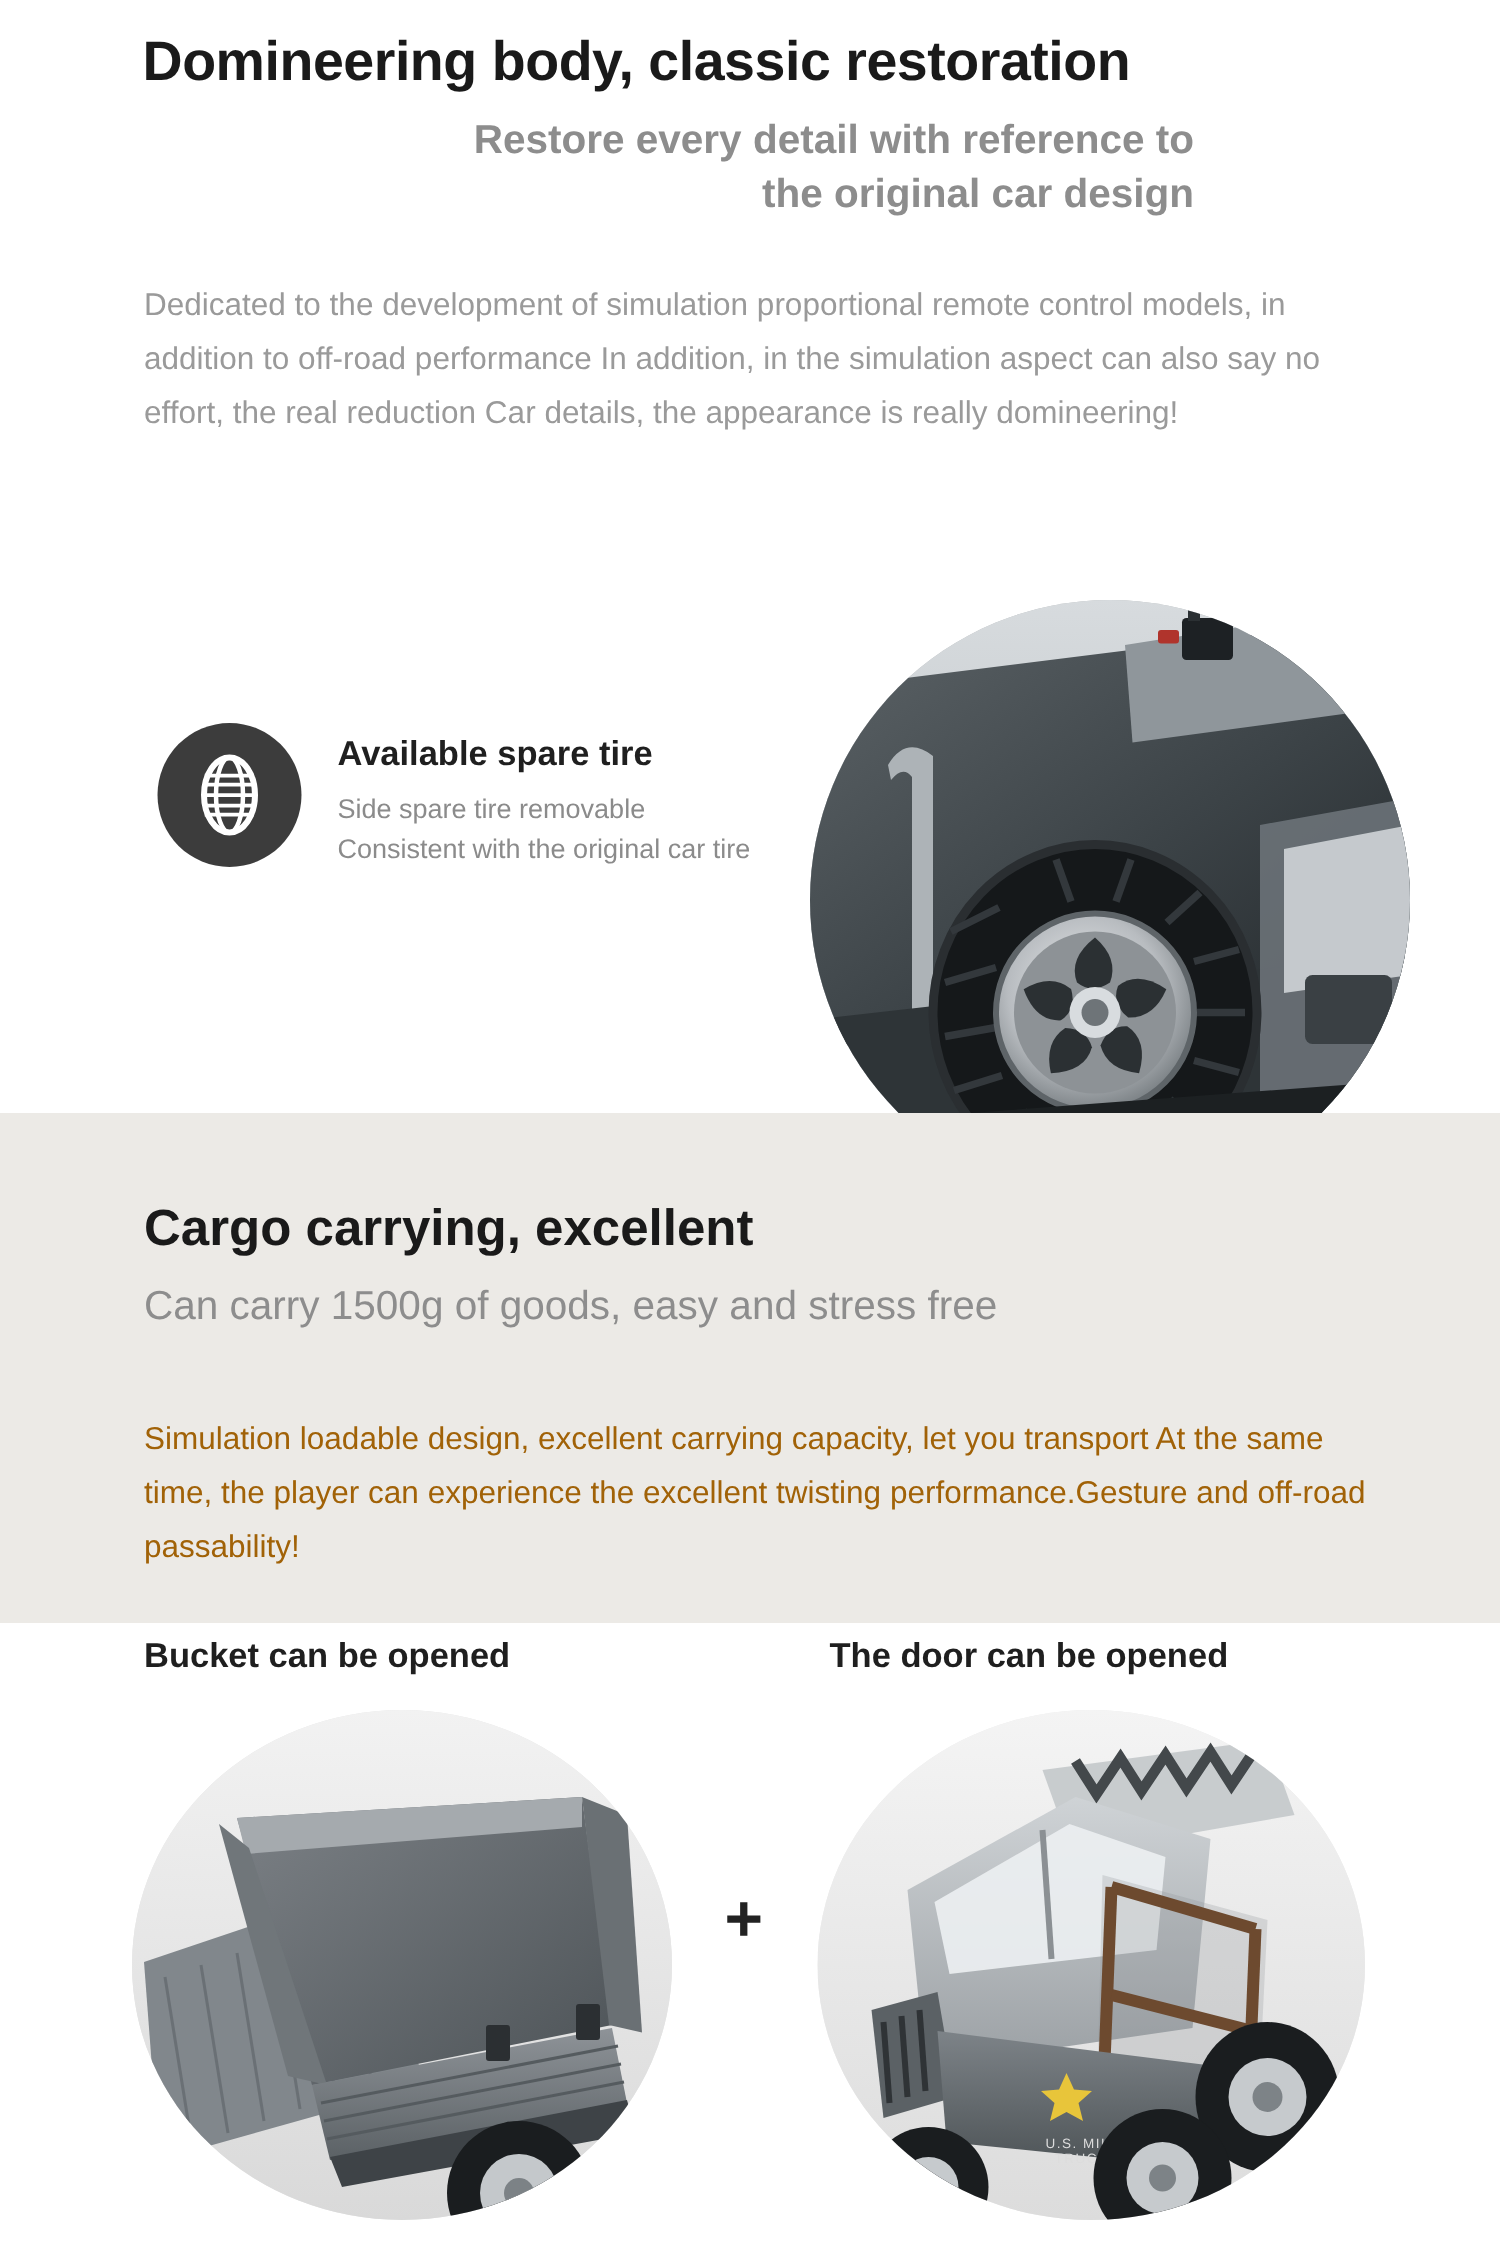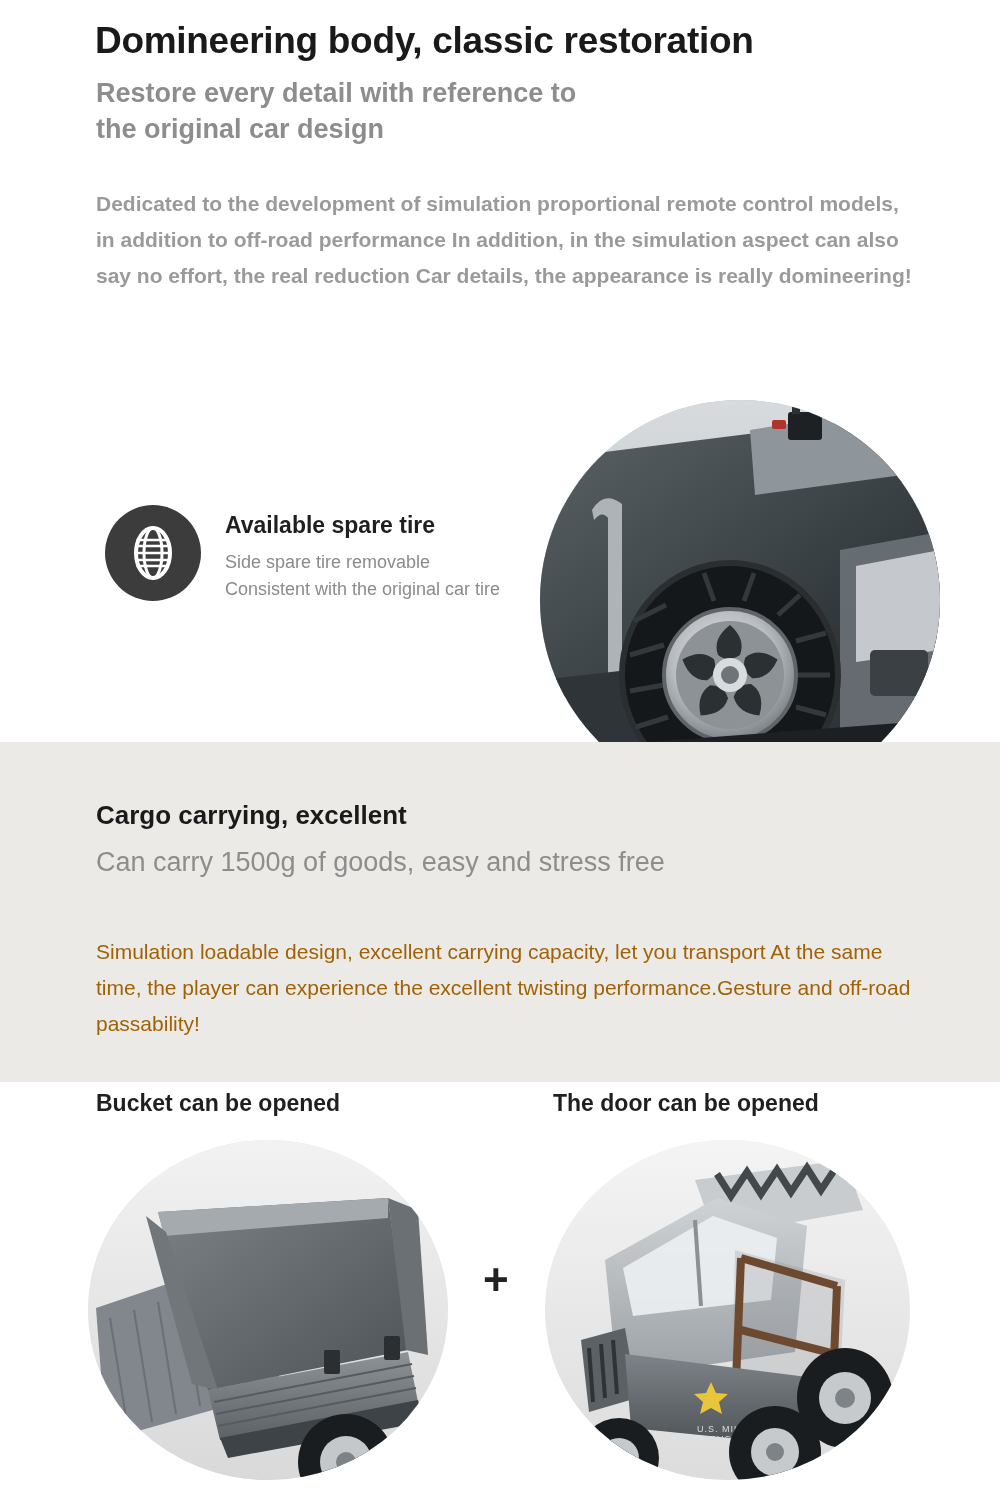--- a/index.html
+++ b/index.html
@@ -35,35 +35,36 @@
     color: #1a1a1a;
     letter-spacing: -0.3px;
   }
   .s1-subtitle {
     margin: 14px 0 0 96px;
     font-size: 27px;
     font-weight: bold;
     color: #8d8d8d;
     line-height: 1.33;
     max-width: 700px;
+    text-align: right;
   }
   .s1-body {
     margin: 38px 0 0 96px;
     font-size: 21px;
     color: #9a9a9a;
     line-height: 1.72;
     max-width: 820px;
-    font-weight: bold;
+    font-weight: normal;
   }
 
   
   .feature-row {
     position: absolute;
     left: 105px;
-    top: 505px;
+    top: 482px;
     display: flex;
     align-items: flex-start;
     width: 430px;
   }
   .feature-icon {
     width: 96px;
     height: 96px;
     border-radius: 50%;
     background: #3c3c3c;
     flex: 0 0 96px;
@@ -108,21 +109,21 @@
   
   .section-two {
     position: relative;
     width: 1000px;
     height: 758px;
     background: #eceae6;
   }
   .s2-title {
     margin: 0;
     padding: 58px 16px 0 96px;
-    font-size: 26px;
+    font-size: 34px;
     font-weight: bold;
     color: #1a1a1a;
   }
   .s2-subtitle {
     margin: 16px 0 0 96px;
     font-size: 27px;
     font-weight: normal;
     color: #8d8d8d;
   }
   .s2-body {

